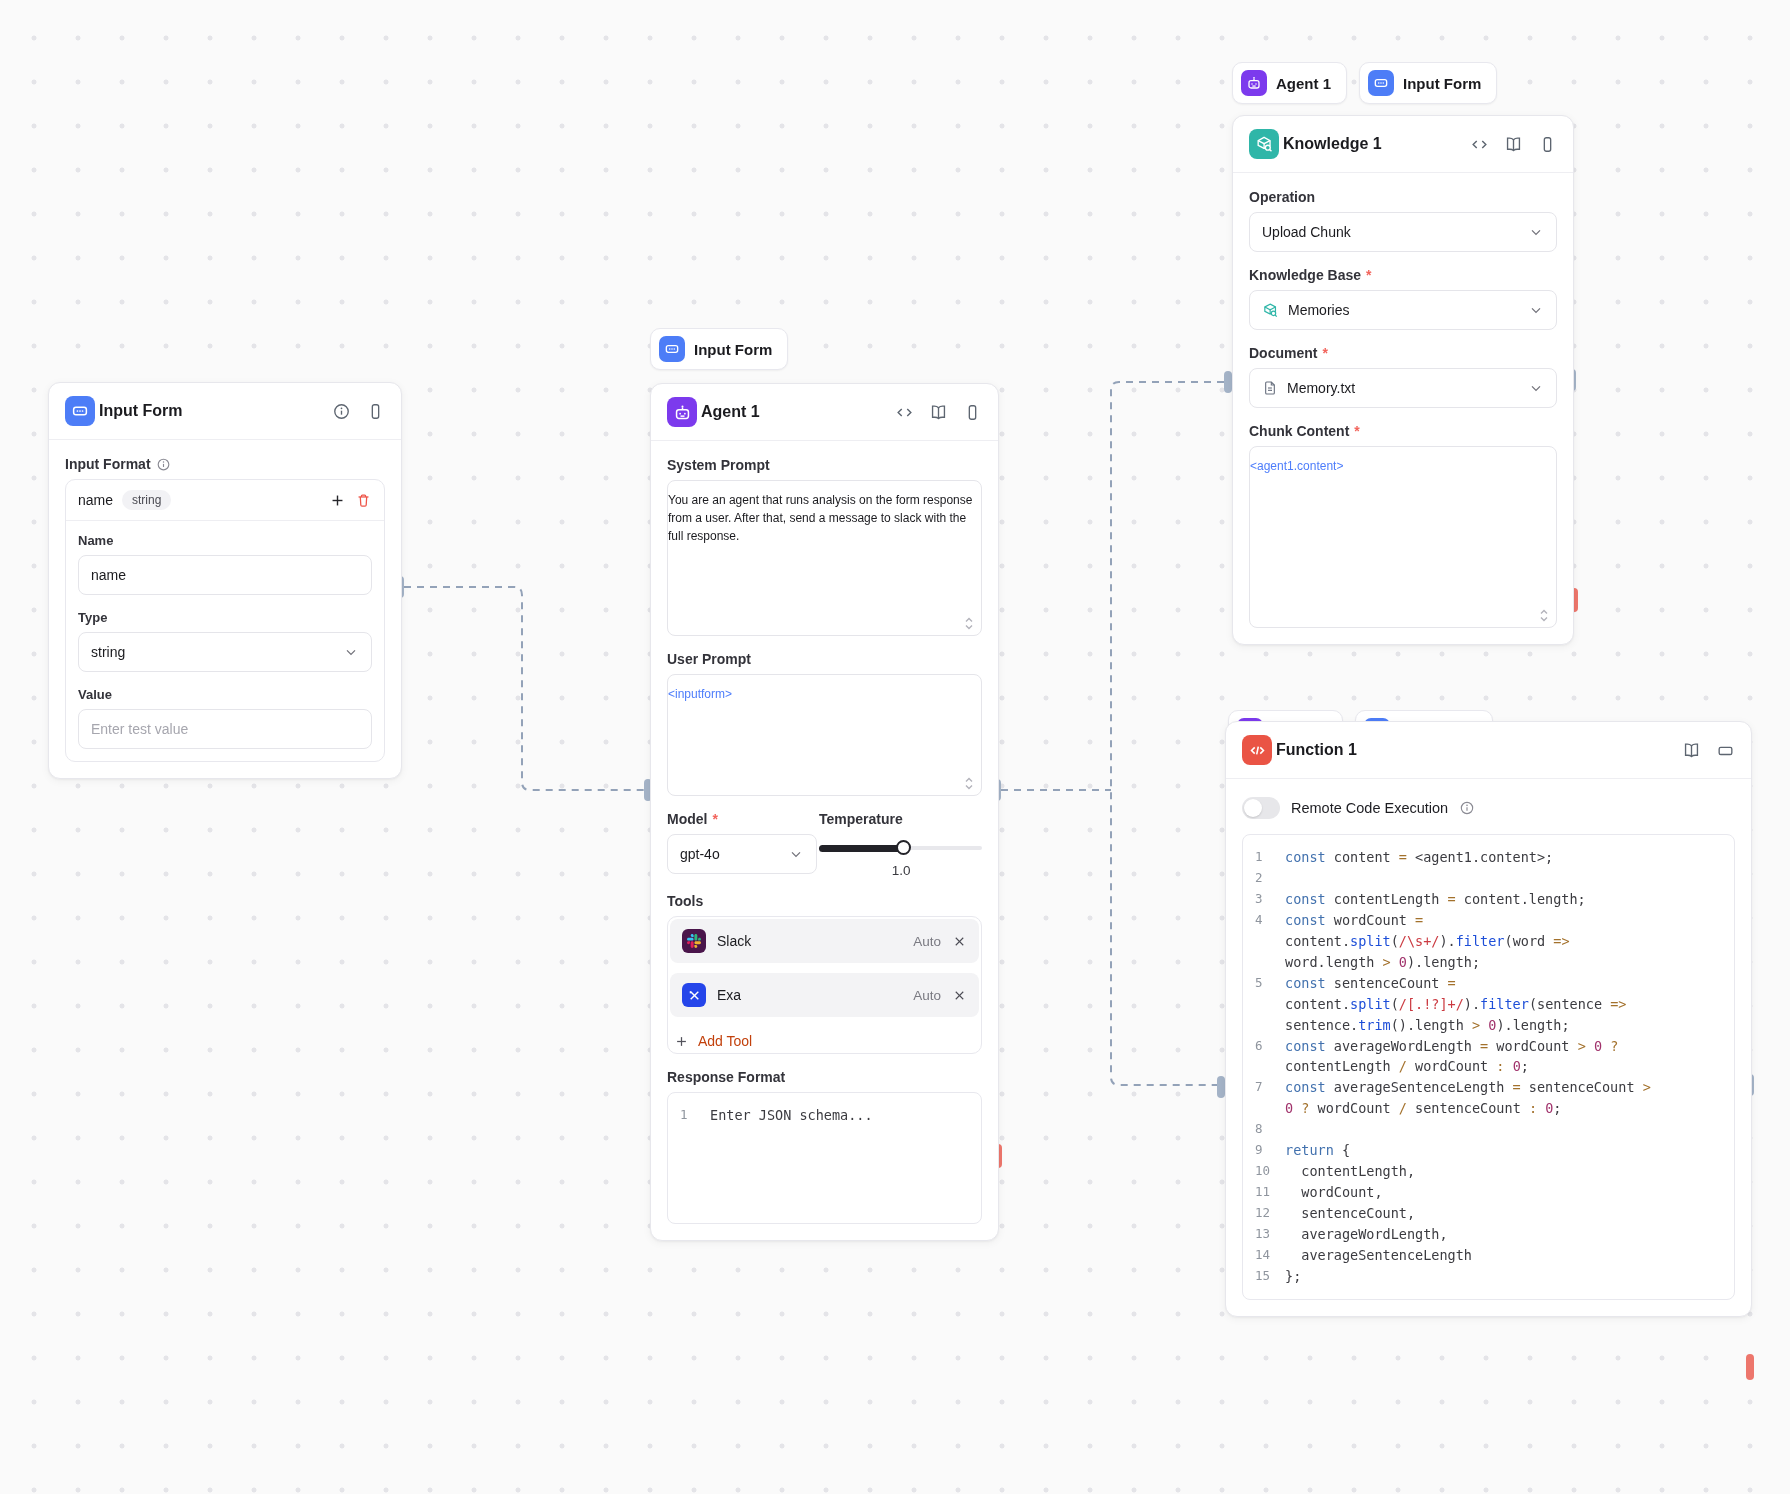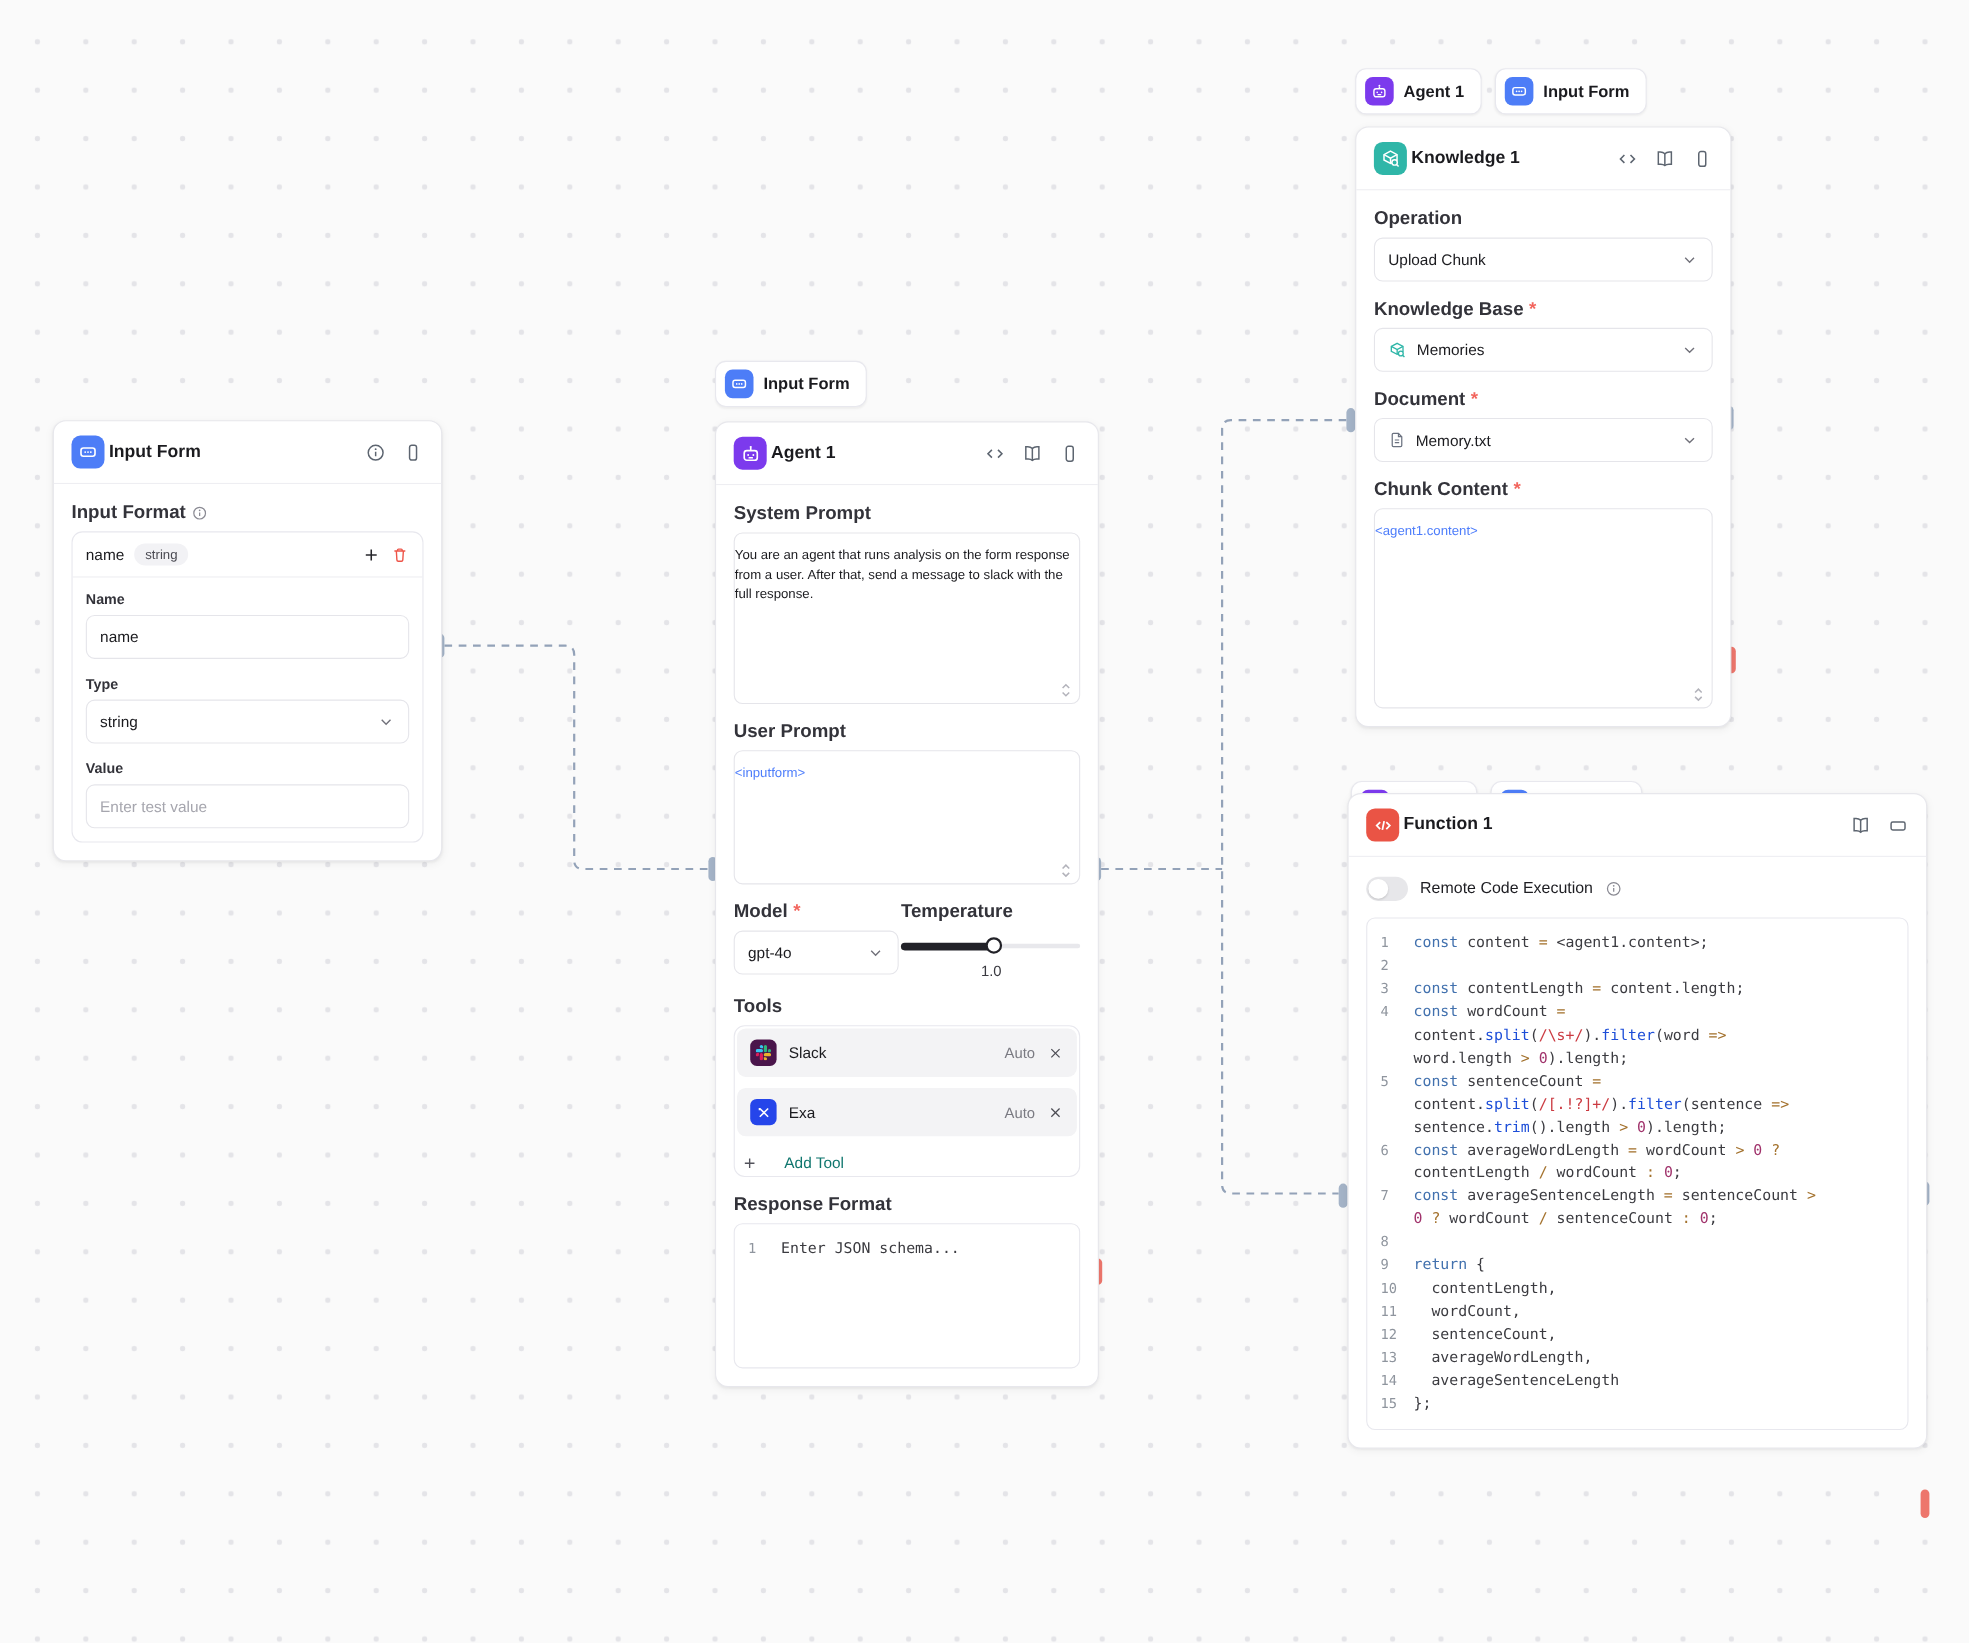--- a/index.html
+++ b/index.html
@@ -32,21 +32,21 @@
   .bg-violet{background:#7c3aed;}
   .bg-teal{background:#2fb6a8;}
   .bg-red{background:#ea5445;}
   .bg-slack{background:#4a154b;}
   .bg-exa{background:#2545ea;}
   .card-title{font-size:16px;font-weight:700;color:#1b1b1f;flex:1;}
   .header-actions{display:flex;align-items:center;gap:15px;color:#5d6570;}
   .header-actions .hicon{display:grid;place-items:center;cursor:pointer;}
   .card-body{padding:14px 16px 16px;}
 
-  .field-label{font-size:17px;font-weight:700;color:#33333a;margin:15px 0 7px;display:flex;align-items:center;gap:5px;}
+  .field-label{font-size:14px;font-weight:700;color:#33333a;margin:15px 0 7px;display:flex;align-items:center;gap:5px;}
   .field-label:first-child{margin-top:2px;}
   .req{color:#f2645c;font-weight:700;}
   .info-inline{color:#8a8a93;display:inline-grid;place-items:center;}
 
   .control{display:flex;align-items:center;justify-content:space-between;gap:8px;border:1px solid #e5e5ea;
     border-radius:8px;background:#fff;height:40px;padding:0 12px;font-size:14px;color:#1b1b1f;box-sizing:border-box;}
   .sel-left{display:flex;align-items:center;gap:9px;}
   .chev{color:#71717a;flex:0 0 auto;}
   input.text-input{display:block;width:100%;border:1px solid #e5e5ea;border-radius:8px;height:40px;padding:0 12px;
     font-size:14px;color:#1b1b1f;box-sizing:border-box;font-family:"Liberation Sans",sans-serif;outline:none;}
@@ -77,21 +77,21 @@
     border:2.5px solid #222228;border-radius:50%;box-sizing:border-box;}
   .slider-value{font-size:13.5px;color:#3a3a40;margin-top:7px;margin-left:calc(52% - 12px);}
 
   
   .tools-box{border:1px solid #e8e8ee;border-radius:10px;padding:2px;display:flex;flex-direction:column;gap:10px;}
   .tool-row{background:#f3f3f5;border-radius:8px;height:44px;display:flex;align-items:center;gap:11px;padding:0 12px;}
   .tool-icon{width:24px;height:24px;border-radius:6px;display:grid;place-items:center;color:#fff;flex:0 0 auto;}
   .tool-name{font-size:14px;font-weight:500;flex:1;}
   .tool-mode{font-size:13.5px;color:#7a7a82;}
   .tool-x{color:#4c4c54;display:grid;place-items:center;cursor:pointer;}
-  .add-tool{display:flex;align-items:center;gap:24px;padding:6px 4px 2px;font-size:14px;font-weight:500;color:#0f766e;cursor:pointer;}
+  .add-tool{display:flex;align-items:center;gap:9px;padding:6px 4px 2px;font-size:14px;font-weight:500;color:#c2410c;cursor:pointer;}
 
   
   .code-editor{border:1px solid #e8e8ee;border-radius:8px;padding:12px 12px;font-family:"DejaVu Sans Mono",monospace;
     font-size:13.5px;line-height:1.55;}
   .code-row{display:flex;min-height:21px;}
   .code-row .gutter{width:30px;flex:0 0 auto;color:#8f959e;font-size:12.5px;line-height:1.67;}
   .code-row .code{white-space:pre-wrap;overflow-wrap:break-word;max-width:376px;color:#3b3b40;}
   .tk-kw{color:#4271ae;}
   .tk-fn{color:#1d4ed8;}
   .tk-rx{color:#cb3a41;}

